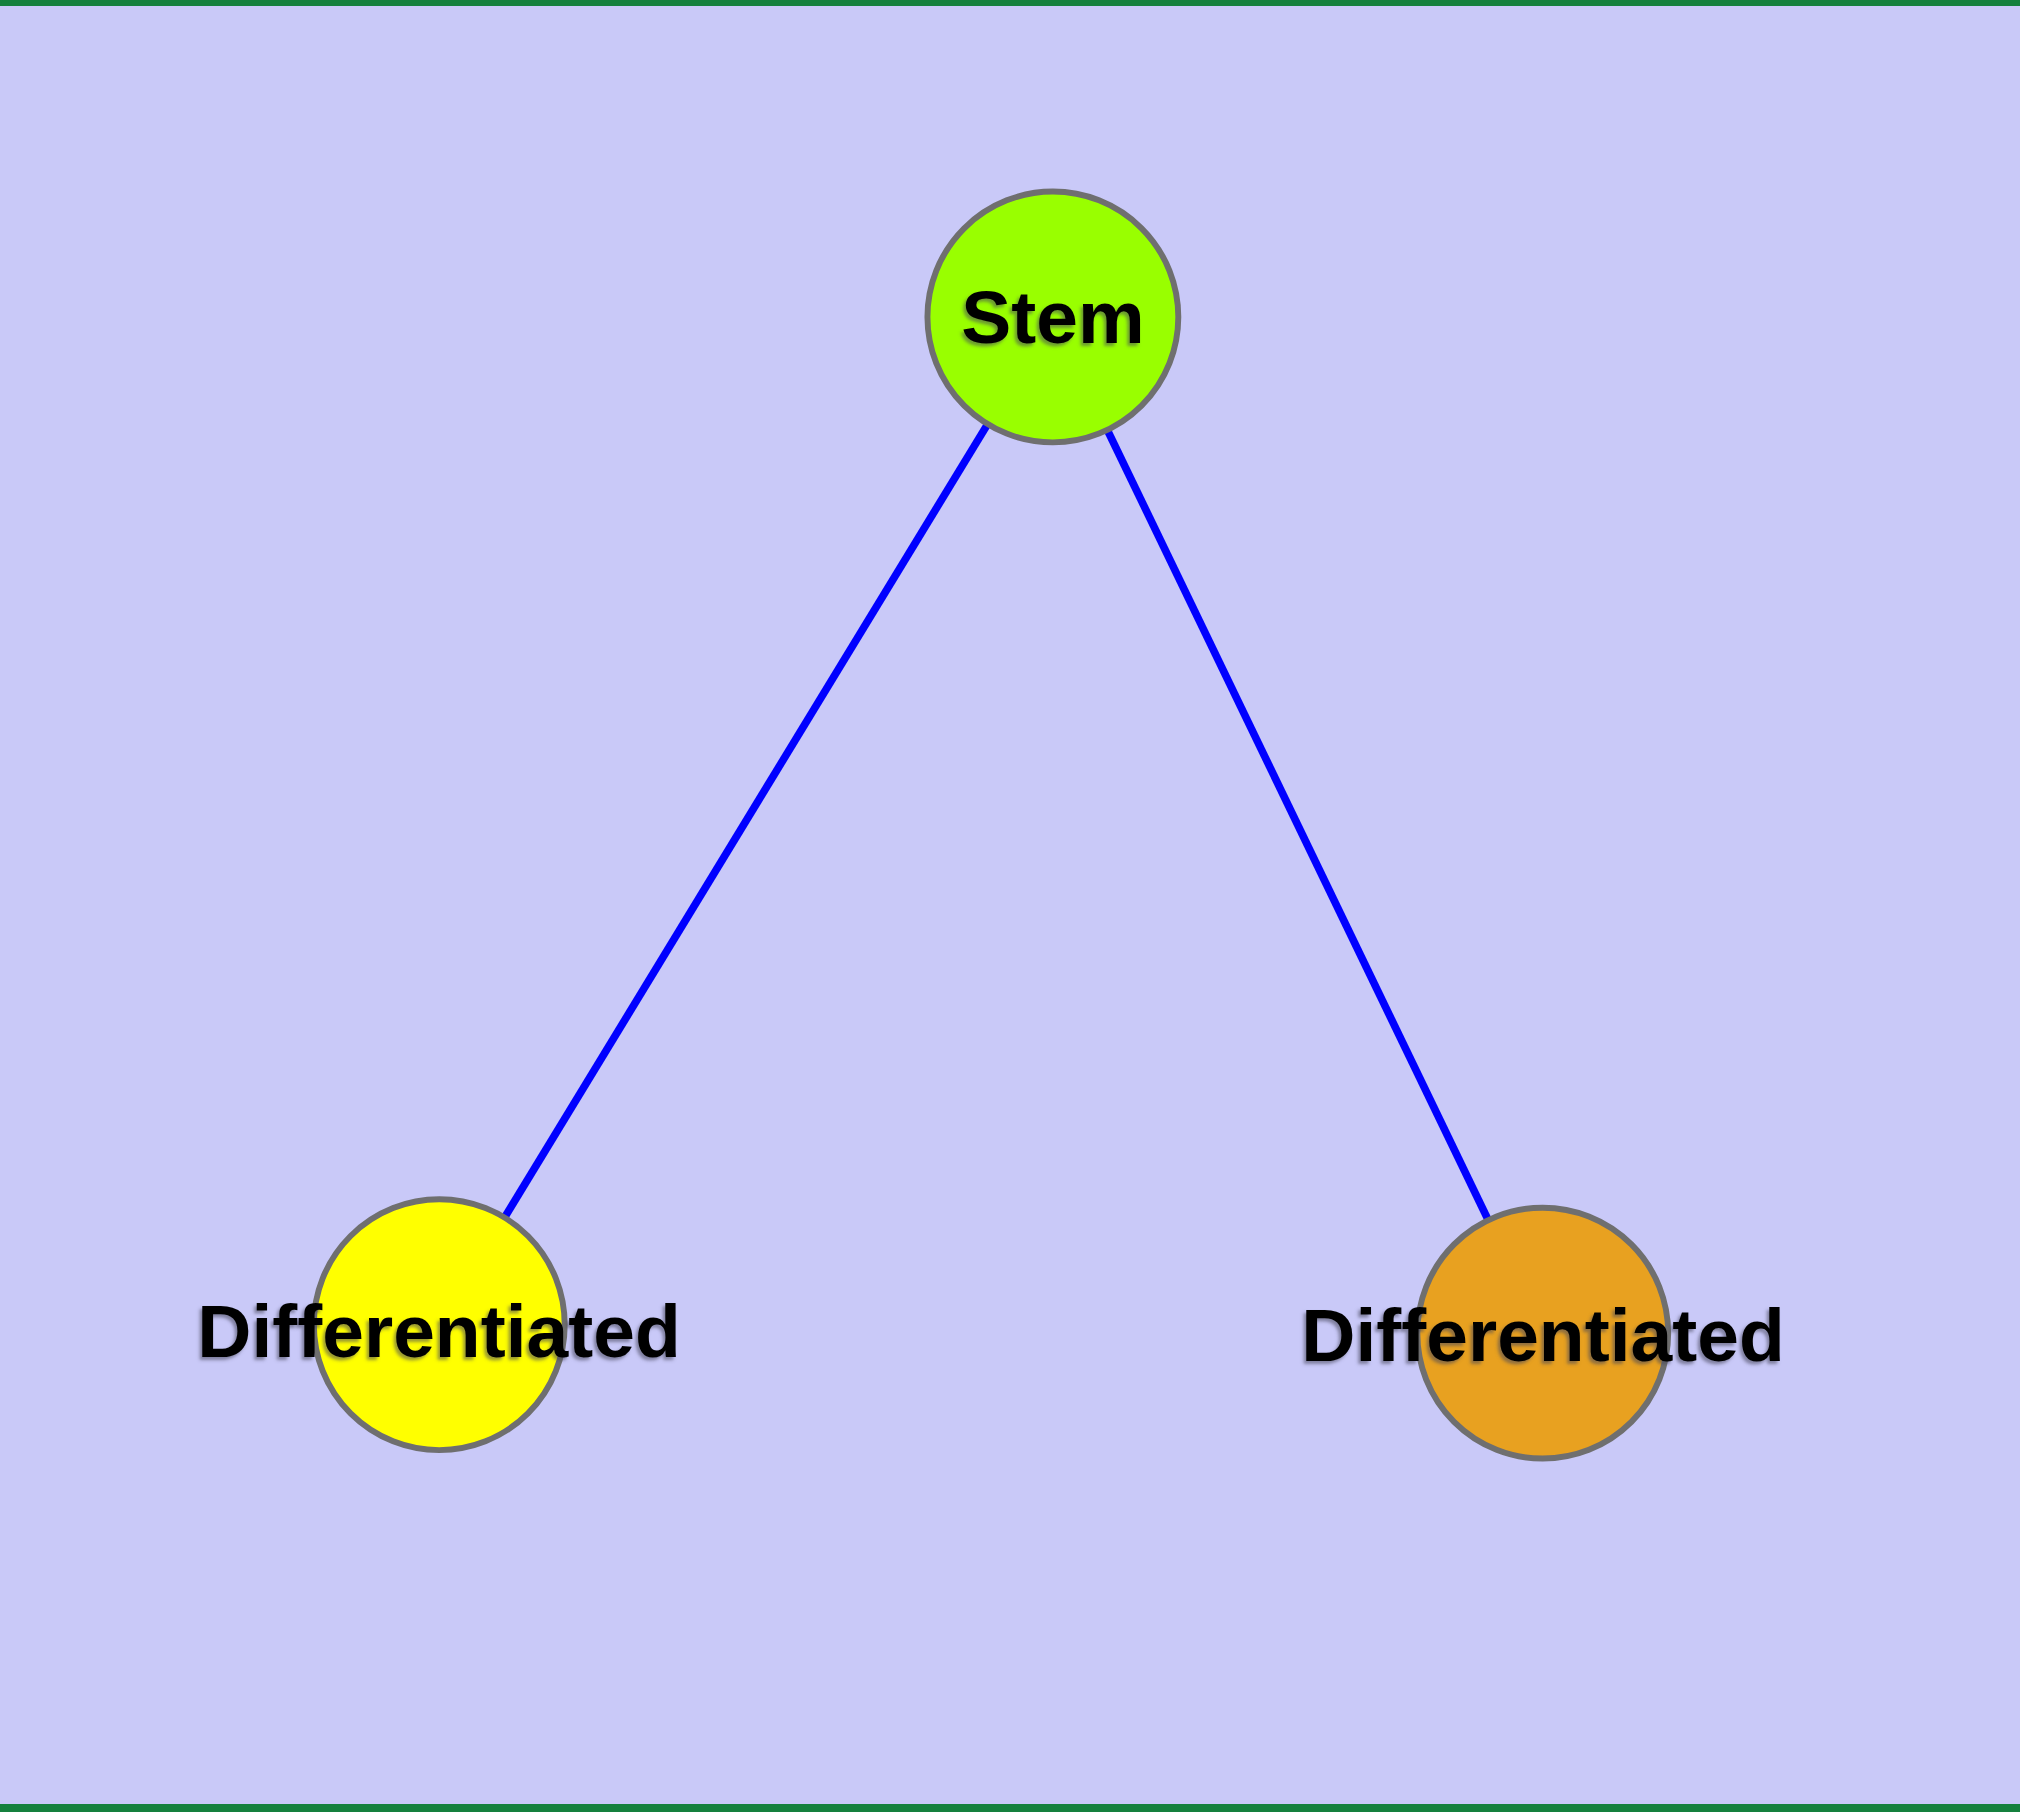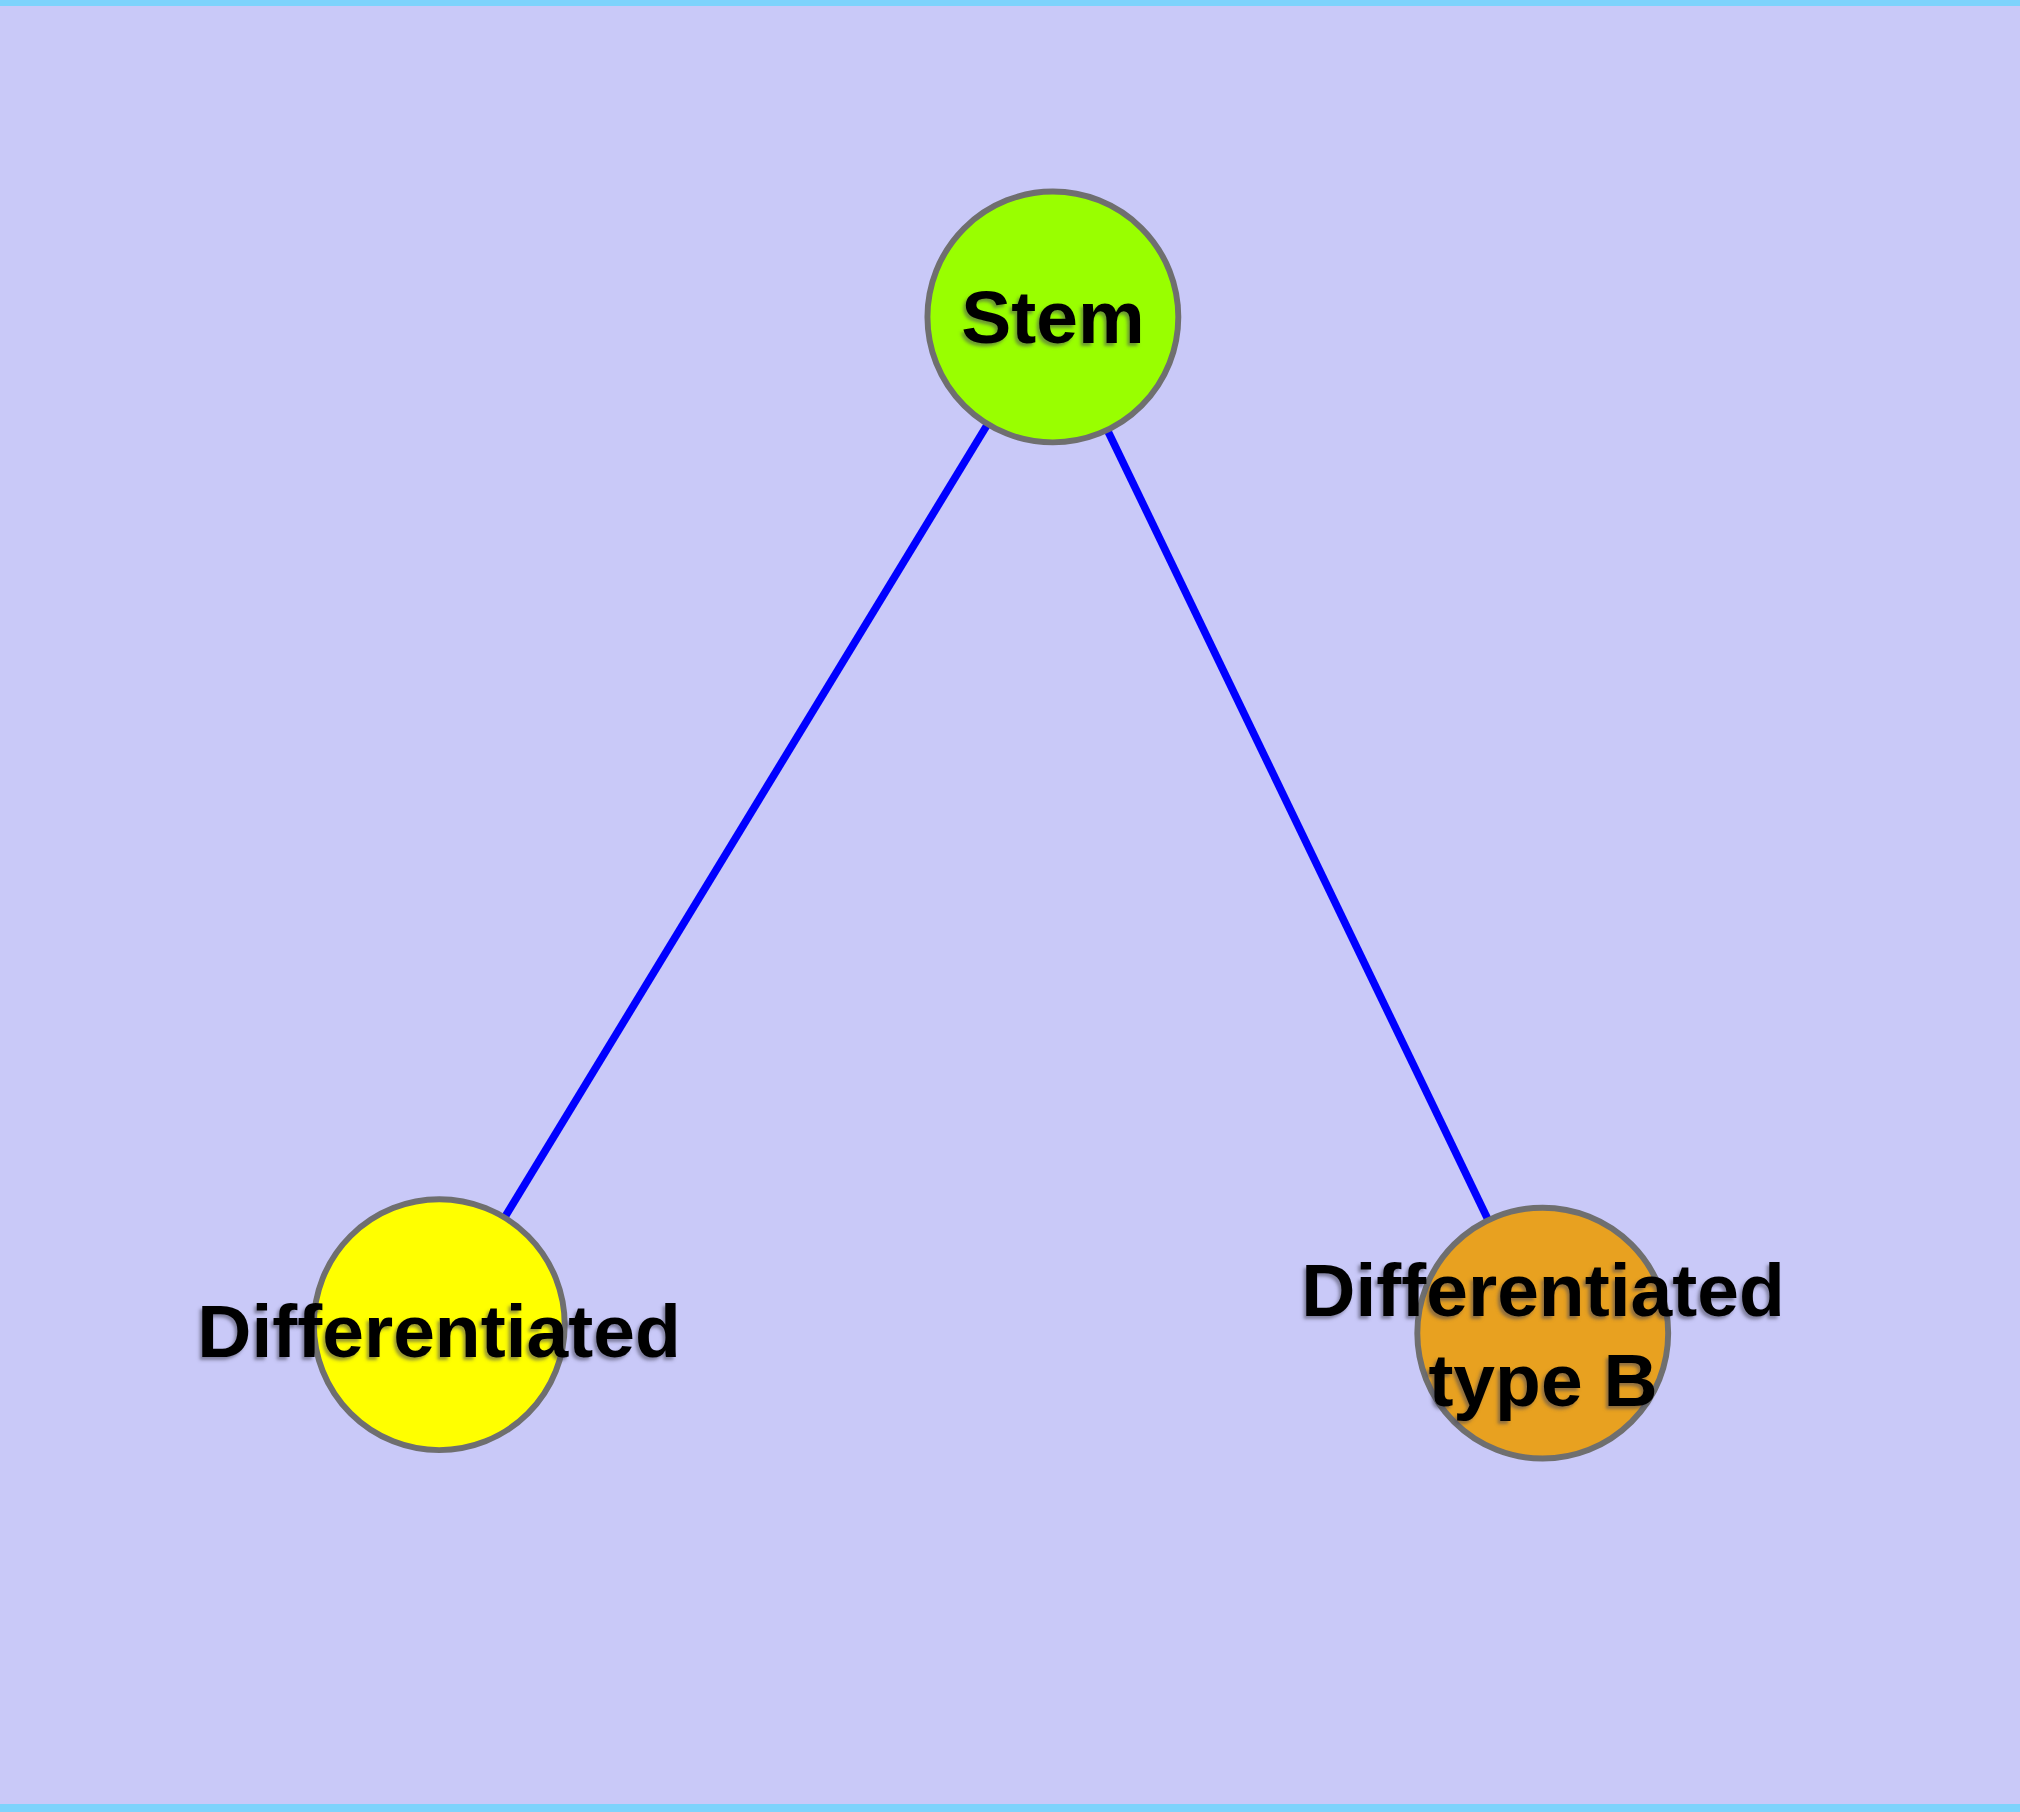--- a/index.html
+++ b/index.html
@@ -8,21 +8,21 @@
     background: #ffffff;
     width: 2021px;
     height: 1812px;
     overflow: hidden;
     font-family: "Liberation Sans", sans-serif;
   }
   .figure {
     position: relative;
     width: 2021px;
     height: 1812px;
-    background: #7dd3fc;
+    background: #15803d;
   }
   .plot-bg {
     position: absolute;
     left: 0;
     right: 0;
     top: 6px;
     bottom: 8.5px;
   }
   svg.graph-canvas {
     position: absolute;
@@ -64,17 +64,16 @@
   <div class="node-label" style="left:1053px; top:317px;">
     <span class="label-line">Stem</span>
   </div>
 
   <div class="node-label" style="left:439px; top:1331px;">
     <span class="label-line">Differentiated</span>
   </div>
 
   <div class="node-label" style="left:1543px; top:1335px;">
     <span class="label-line">Differentiated</span>
-    <span class="label-line">type B</span>
   </div>
 
 </div>
 
 
 </body></html>

